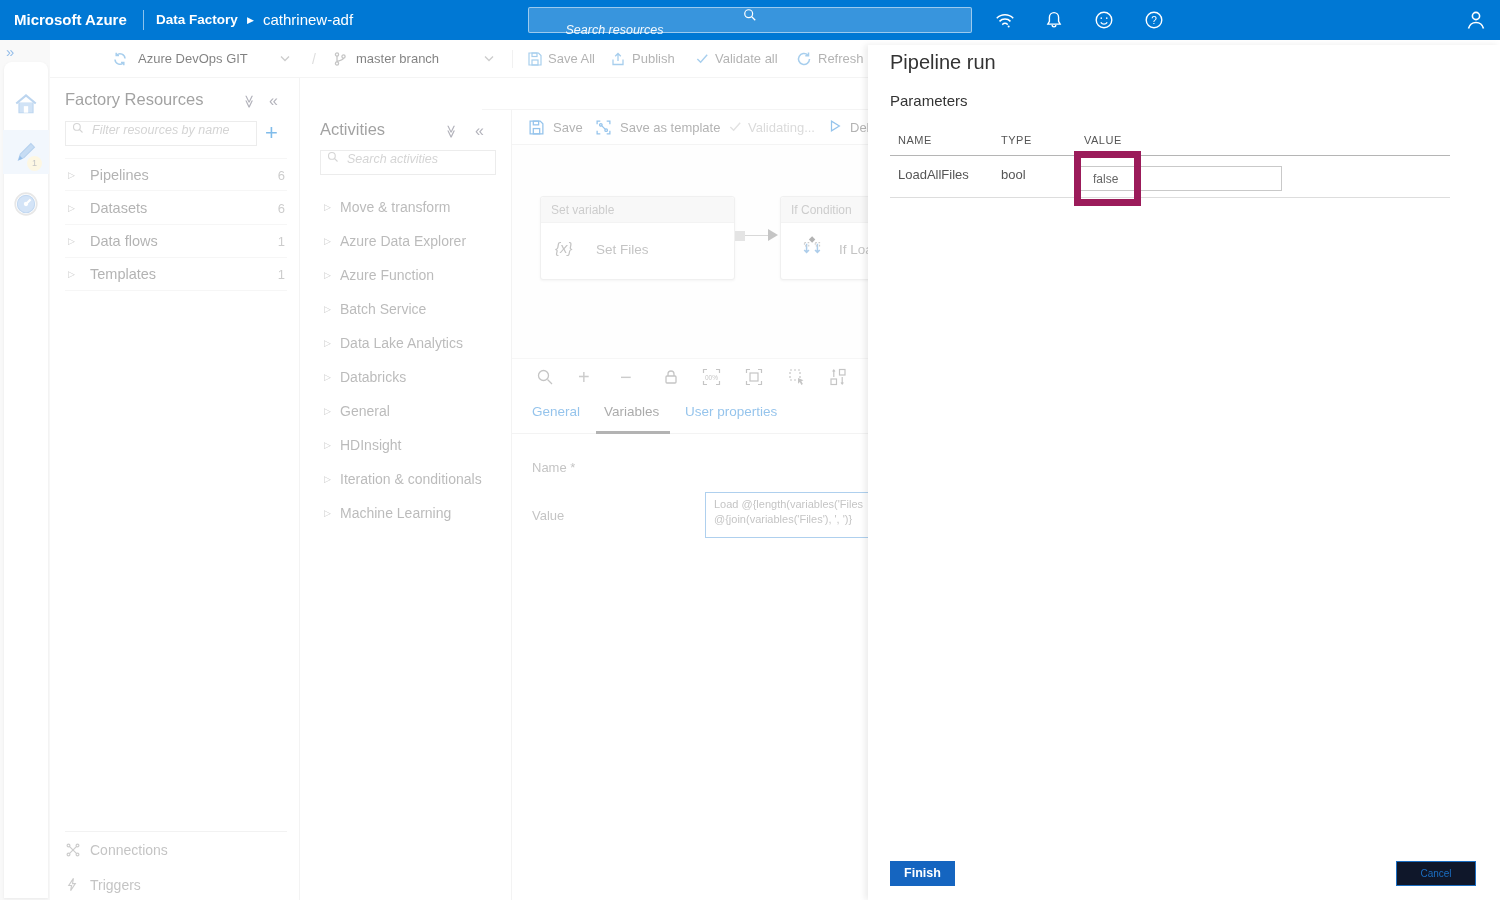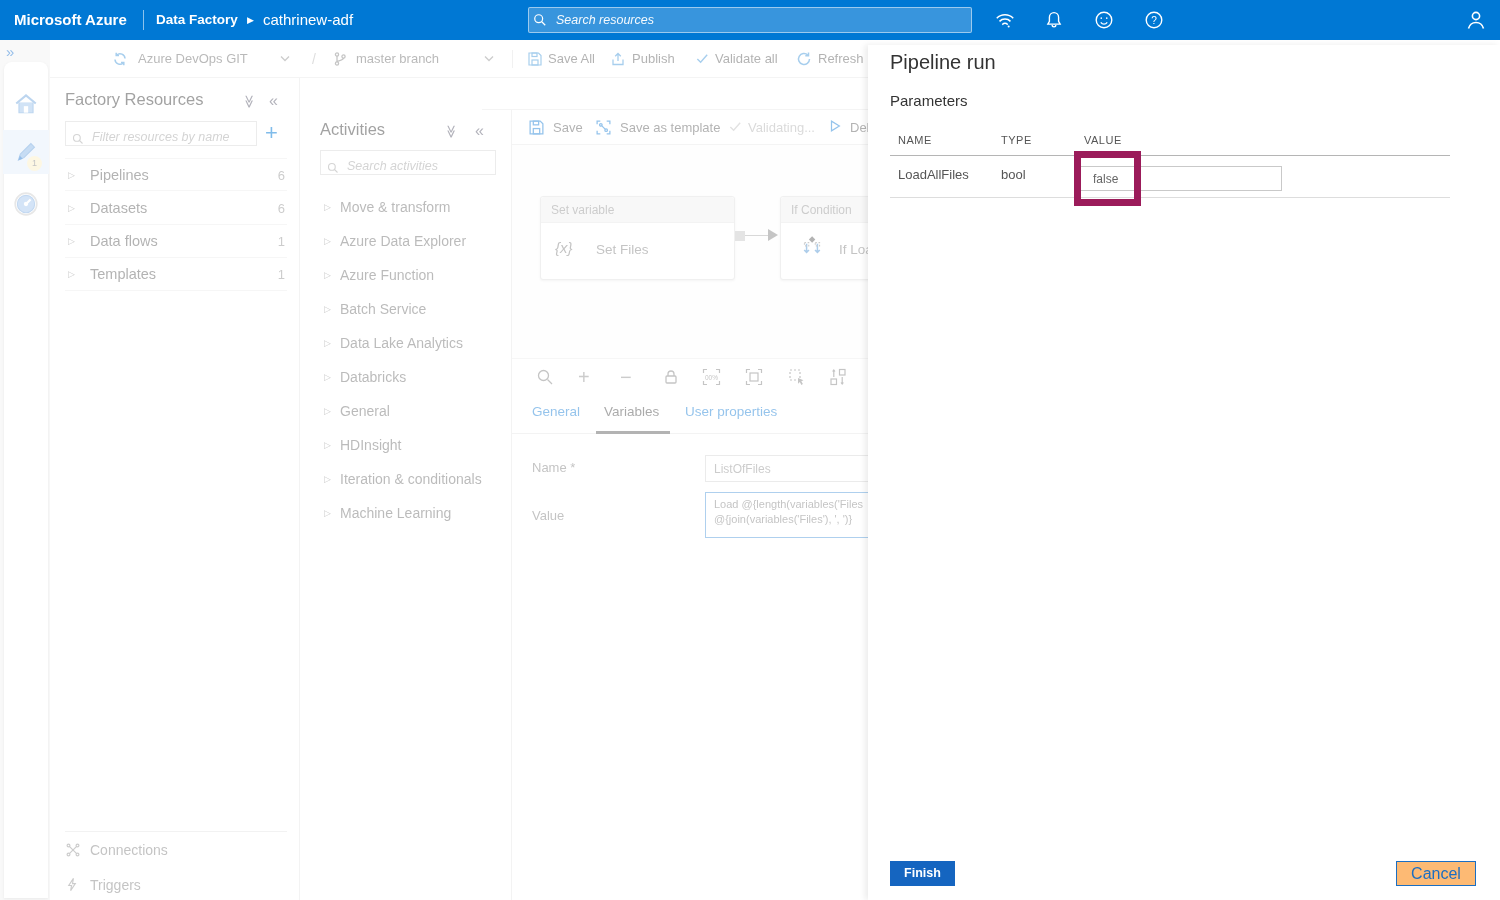--- a/index.html
+++ b/index.html
@@ -12,21 +12,21 @@
 
   
   .topbar { left:0; top:0; width:1500px; height:40px; background:#0078d4; z-index:30; }
   .topbar .brand { left:14px; top:0; line-height:40px; color:#fff; font-size:15px; font-weight:bold; }
   .topbar .vdiv { left:143px; top:10px; width:1px; height:20px; background:rgba(255,255,255,.55); }
   .topbar .app { left:156px; top:0; line-height:40px; color:#fff; font-size:13.5px; font-weight:bold; }
   .topbar .bcaret { left:247px; top:0; line-height:40px; color:#fff; font-size:9px; }
   .topbar .resource { left:263px; top:0; line-height:40px; color:#fff; font-size:15px; }
   .searchbox {
     left:528px; top:7px; width:444px; height:26px; background:rgba(255,255,255,.22);
-    border:1px solid rgba(255,255,255,.5); border-radius:2px; display:flex; align-items:center; padding:0 4px;
+    border:1px solid rgba(255,255,255,.5); border-radius:2px; display:flex; align-items:center; padding:0 4px;flex-direction:column;
   }
   .searchbox svg { flex:0 0 auto; }
   .searchbox input {
     background:transparent; border:none; outline:none; color:#fff; font-size:12.5px;
     font-style:italic; margin-left:7px; width:380px; font-family:"Liberation Sans",sans-serif;
   }
   .searchbox input::placeholder { color:rgba(255,255,255,.95); }
   .tb-ic { top:9px; width:22px; height:22px; color:#fff; }
   .topbar .email { left:1186px; top:0; line-height:40px; color:#fff; font-size:13px; }
 
@@ -36,33 +36,33 @@
   
   .rail { left:0; top:40px; width:50px; height:860px; background:#f2f2f2; z-index:1; }
   .rail .expand { left:6px; top:3px; color:#2b7cd3; font-size:15px; }
   .rail-card { left:4px; top:22px; width:44px; height:836px; background:#fff; border-radius:8px 8px 0 0; box-shadow:0 1px 3px rgba(0,0,0,.12); }
   .rail-item { left:0; width:44px; height:44px; display:flex; align-items:center; justify-content:center; }
   .rail-item.sel { background:#e4eefb; width:46px; left:-1px; }
   .badge { left:24px; top:26px; width:15px; height:15px; border-radius:50%; background:#fbeec7; color:#8a8a8a; font-size:9px; text-align:center; line-height:15px; }
 
   
   .gitbar { left:50px; top:40px; width:1450px; height:38px; background:#fff; border-bottom:1px solid #e8e8e8; z-index:1; }
-  .gitbar .lbl { top:0; line-height:38px; font-size:13px; color:#737373; }
+  .gitbar .lbl { top:0; line-height:38px; font-size:13px; color:#000000; }
   .gitbar .lbl.act { color:#666; }
   .gitbar .icon { top:11px; width:16px; height:16px; color:#4f9ddb; }
   .gitbar .chev { top:15px; width:10px; height:8px; color:#999; }
   .gitbar .slash { color:#bbb; font-size:14px; top:0; line-height:38px; }
   .gitbar .sep { top:10px; width:1px; height:18px; background:#e2e2e2; }
 
   
   .factory { left:50px; top:78px; width:250px; height:822px; background:#fff; border-right:1px solid #e6e6e6; z-index:1; }
   .panel-title { font-size:16.5px; color:#444; }
   .pchev { color:#667; font-size:13px; }
   .rot90 { display:inline-block; transform:rotate(90deg); }
-  .filterbox { display:flex; align-items:flex-end; border:1px solid #d9d9d9; background:#fff; padding:0 6px; }
+  .filterbox { display:flex; align-items:flex-start; border:1px solid #d9d9d9; background:#fff; padding:0 6px; }
   .filterbox input { border:none; outline:none; font-size:12.5px; font-style:italic; color:#999; margin-left:6px; width:100%; font-family:"Liberation Sans",sans-serif; }
   .filterbox input::placeholder { color:#a8a8a8; }
   .plus { color:#0078d4; font-size:22px; font-weight:300; line-height:22px; }
   .res-row { left:15px; width:222px; height:33px; border-bottom:1px solid #ededed; }
   .res-row .caret { position:absolute; left:3px; top:11px; color:#999; font-size:9px; }
   .res-row .rlabel { position:absolute; left:25px; top:0; line-height:33px; font-size:14.5px; color:#666; }
   .res-row .rcount { position:absolute; right:2px; top:0; line-height:33px; font-size:13px; color:#999; }
   .foot-row { left:15px; width:222px; height:33px; }
   .foot-row .ficon { position:absolute; left:0px; top:8px; width:16px; height:16px; color:#999; }
   .foot-row .flabel { position:absolute; left:25px; top:0; line-height:33px; font-size:14px; color:#888; }
@@ -113,21 +113,21 @@
   .runpanel { left:868px; top:45px; width:632px; height:855px; background:#fff; box-shadow:-3px 0 6px rgba(0,0,0,.08); z-index:20; }
   .runpanel .title { left:22px; top:6px; font-size:20px; color:#333; }
   .runpanel .section { left:22px; top:47px; font-size:15px; color:#333; }
   .runpanel .colh { top:89px; font-size:11px; color:#555; letter-spacing:.5px; }
   .runpanel .hr1 { left:22px; top:110px; width:560px; height:1px; background:#b5b5b5; }
   .runpanel .hr2 { left:22px; top:152px; width:560px; height:1px; background:#ddd; }
   .runpanel .cell { top:122px; font-size:13px; color:#555; }
   .runpanel .val-input { left:212px; top:121px; width:202px; height:25px; border:1px solid #c9c9c9; font-size:12px; color:#666; padding:0 12px; outline:none; font-family:"Liberation Sans",sans-serif; }
   .hilite { left:206px; top:106px; width:67px; height:55px; border:7px solid #9b1b5a; z-index:5; pointer-events:none; }
   .btn-finish { left:22px; top:816px; width:65px; height:25px; background:#1565c0; color:#fff; font-size:12.5px; font-weight:bold; border:none; text-align:center; line-height:25px; cursor:pointer; }
-  .btn-cancel { left:528px; top:816px; width:80px; height:25px; background:#fdba74; color:#1b6ec2; font-size:16px; border:1px solid #1b6ec2; text-align:center; line-height:23px; cursor:pointer; }
+  .btn-cancel { left:528px; top:816px; width:80px; height:25px; background:#0f172a; color:#1b6ec2; font-size:10px; border:1px solid #1b6ec2; text-align:center; line-height:23px; cursor:pointer; }
 
   svg { display:block; }
 </style>
 </head>
 <body>
 
 <div class="abs topbar">
   <div class="abs brand">Microsoft Azure</div>
   <div class="abs vdiv"></div>
   <div class="abs app">Data Factory</div>
@@ -513,21 +513,20 @@
 </div>
 
 <div class="abs config">
   <span class="abs cfg-tab link" style="left:20px">General</span>
   <span class="abs cfg-tab sel" style="left:92px">Variables</span>
   <span class="abs cfg-tab link" style="left:173px">User properties</span>
   <div class="abs tabs-border"></div>
   <div class="abs tab-underline"></div>
 
   <span class="abs cfg-label" style="left:20px;top:66px">Name *</span>
-  <input class="abs cfg-input" style="left: 193px; top: 61px; width: 210px; height: 27px;" value="ListOfFiles">
 
   <span class="abs cfg-label" style="left:20px;top:114px">Value</span>
   <div class="abs value-box" style="left:193px;top:98px;width:210px;height:46px">
     <div>Load @{length(variables('Files</div>
     <div>@{join(variables('Files'), ', ')}</div>
   </div>
 </div>
 
 <div class="abs dim"></div>
 

